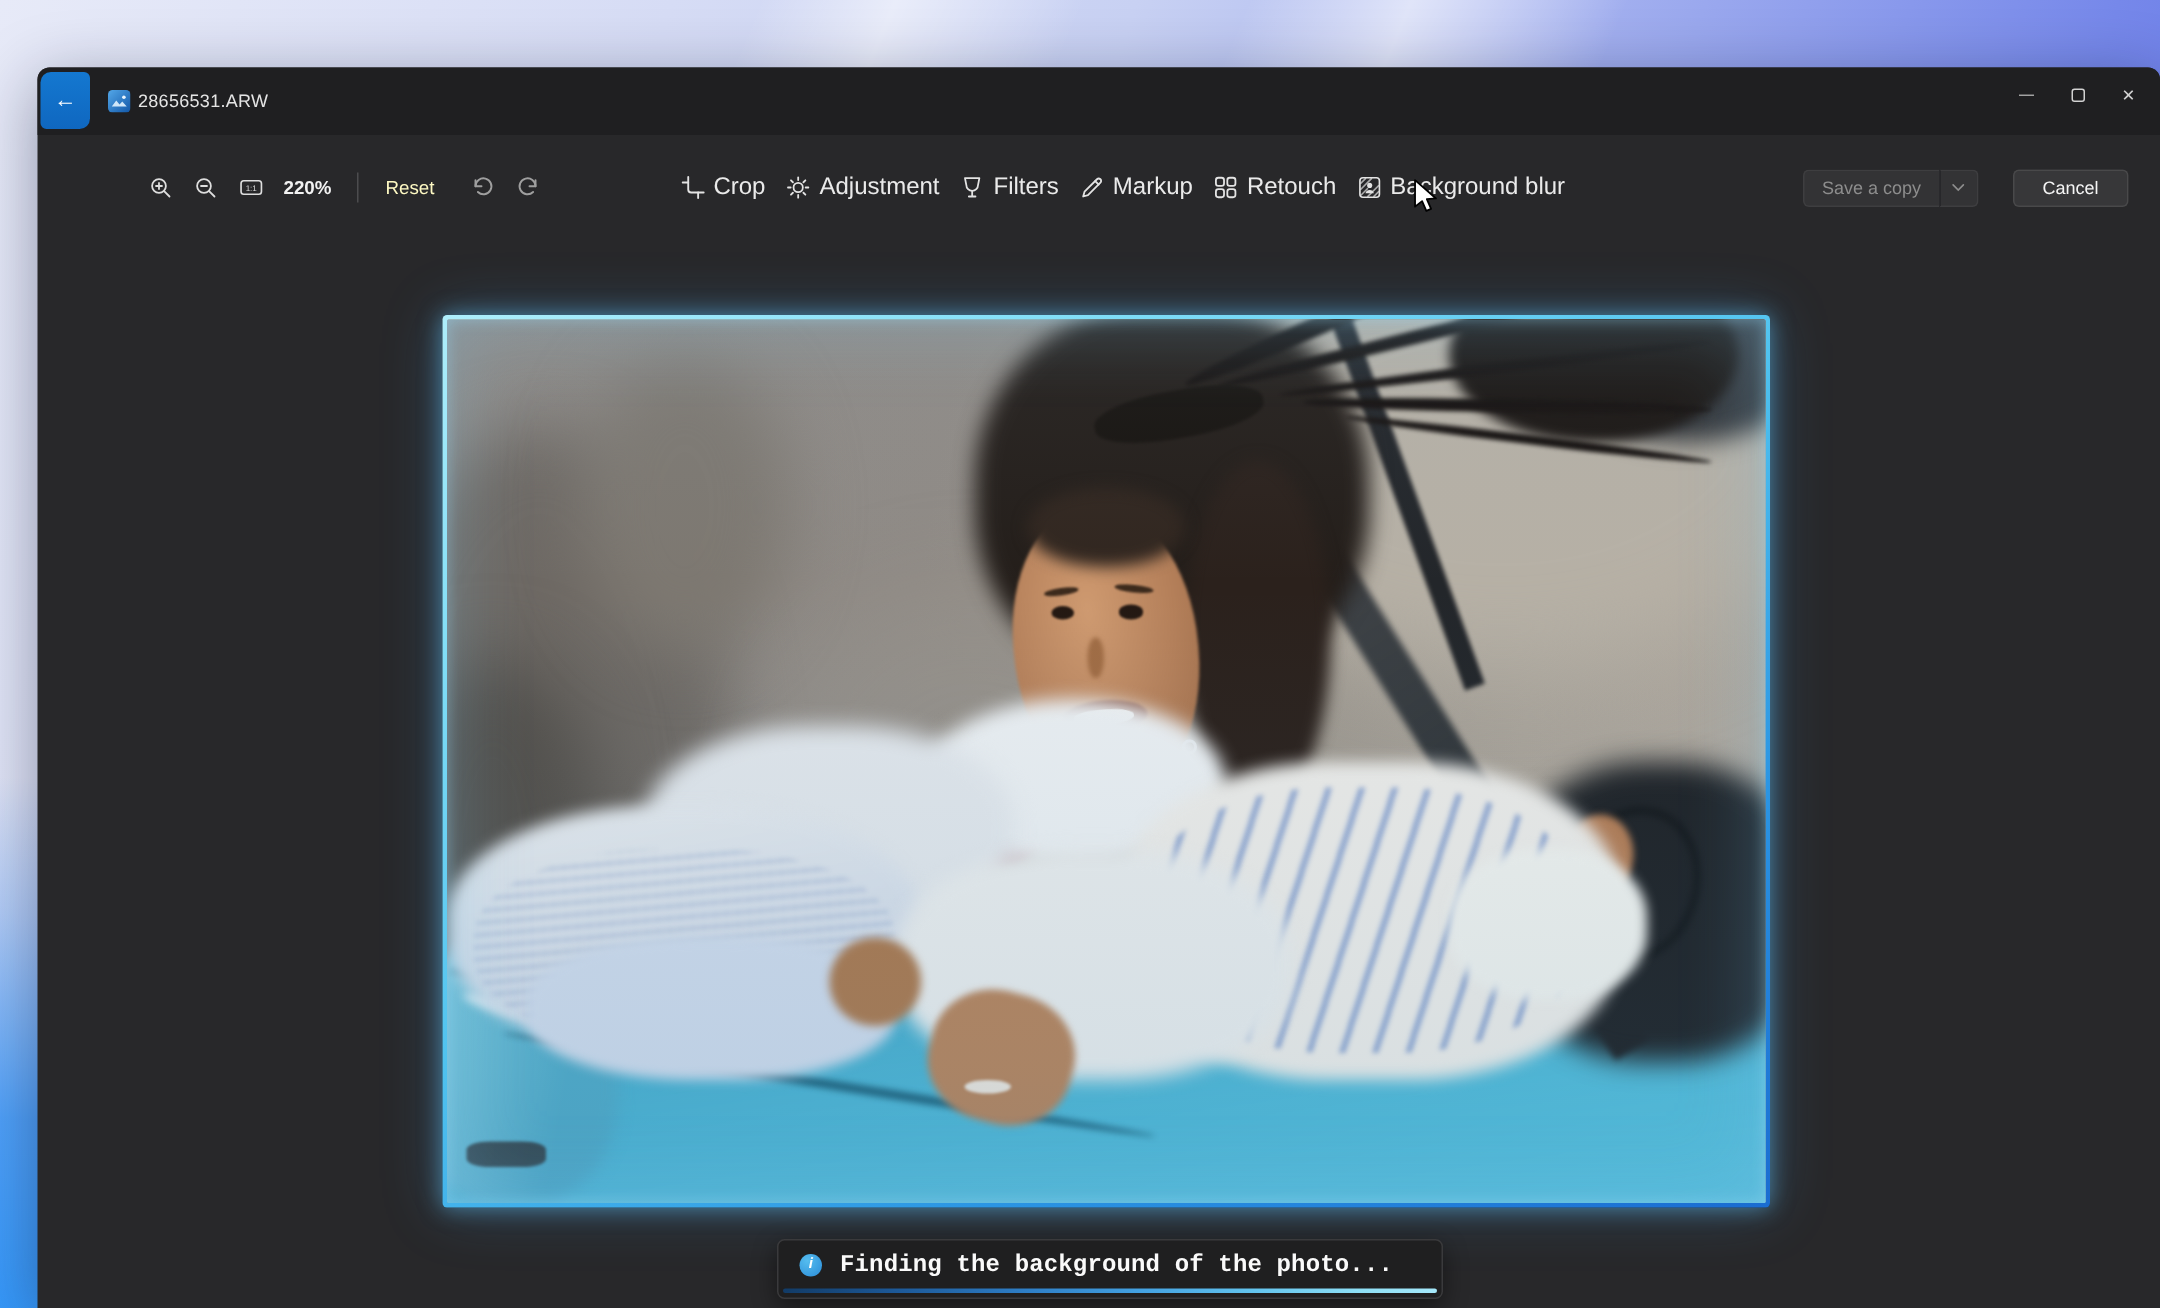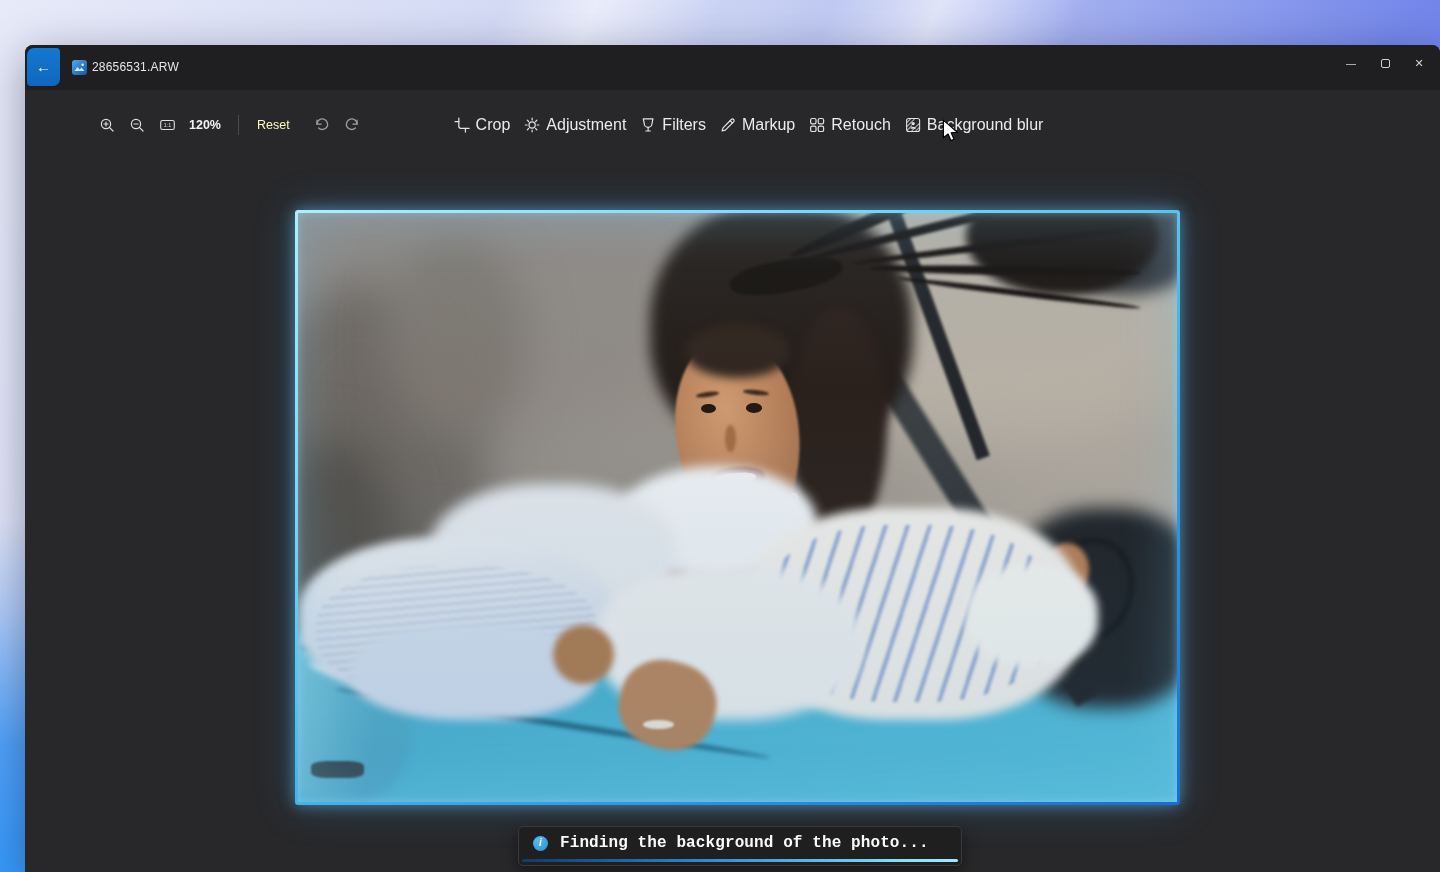--- a/index.html
+++ b/index.html
@@ -173,21 +173,21 @@
             <circle cx="7" cy="7" r="4.6"></circle>
             <path d="M10.4 10.4L14 14M5 7h4"></path>
           </svg>
       </button>
       <button class="icon-btn">
         <svg class="ic" width="17" height="16" viewBox="0 0 16 16" fill="none" stroke="#dedede" stroke-width="1.1">
             <rect x="1.2" y="3.5" width="13.6" height="9" rx="1.8"></rect>
             <text x="8" y="10" font-size="5.4" text-anchor="middle" fill="#dedede" stroke="none">1:1</text>
           </svg>
       </button>
-      <span class="zoom-label">120%</span>
+      <span class="zoom-label">220%</span>
       <span class="tb-divider"></span>
       <button class="reset-btn">Reset</button>
       <button class="icon-btn undo-btn">
         <svg class="ic" width="16" height="16" viewBox="0 0 16 16" fill="none" stroke="#9f9f9f" stroke-width="1.3" stroke-linecap="round" stroke-linejoin="round">
             <path d="M3 3.2v4h4"></path>
             <path d="M3 7.2a5.3 5.3 0 1 1 1.6 3.8"></path>
           </svg>
       </button>
       <button class="icon-btn">
         <svg class="ic" width="16" height="16" viewBox="0 0 16 16" fill="none" stroke="#9f9f9f" stroke-width="1.3" stroke-linecap="round" stroke-linejoin="round">
@@ -239,20 +239,31 @@
         <svg class="ic" width="16" height="16" viewBox="0 0 16 16" fill="none" stroke="#e3e3e3" stroke-width="1.1">
             <rect x="1.5" y="1.5" width="13" height="13" rx="2"></rect>
             <path d="M1.8 5.5l3.7-3.7M1.8 9.5l7.7-7.7M1.8 13.5l5-5M6.5 14.2l7.7-7.7M10.5 14.2l3.7-3.7" opacity=".7"></path>
             <circle cx="8" cy="6.6" r="1.7" fill="#e3e3e3" stroke="none"></circle>
             <path d="M5.2 11.8a2.9 2.9 0 0 1 5.6 0z" fill="#e3e3e3" stroke="none"></path>
           </svg>
         <span>Background blur</span>
       </button>
     </div>
 
+    <div class="tb-right">
+      <div class="split">
+        <button class="split-main">Save a copy</button>
+        <button class="split-chev">
+          <svg width="9" height="6" viewBox="0 0 10 7" fill="none" stroke="#8d8d8d" stroke-width="1.3" stroke-linecap="round">
+              <path d="M1 1.5l4 4 4-4"></path>
+            </svg>
+        </button>
+      </div>
+      <button class="cancel-btn">Cancel</button>
+    </div>
   </div>
 
   <div class="photo-frame">
     <div class="photo">
       <div>
         <div class="ly t1"></div>
         <div class="ly t2"></div>
         <div class="ly t3"></div>
         <div class="ly lt"></div>
         <div class="ly hz"></div>

